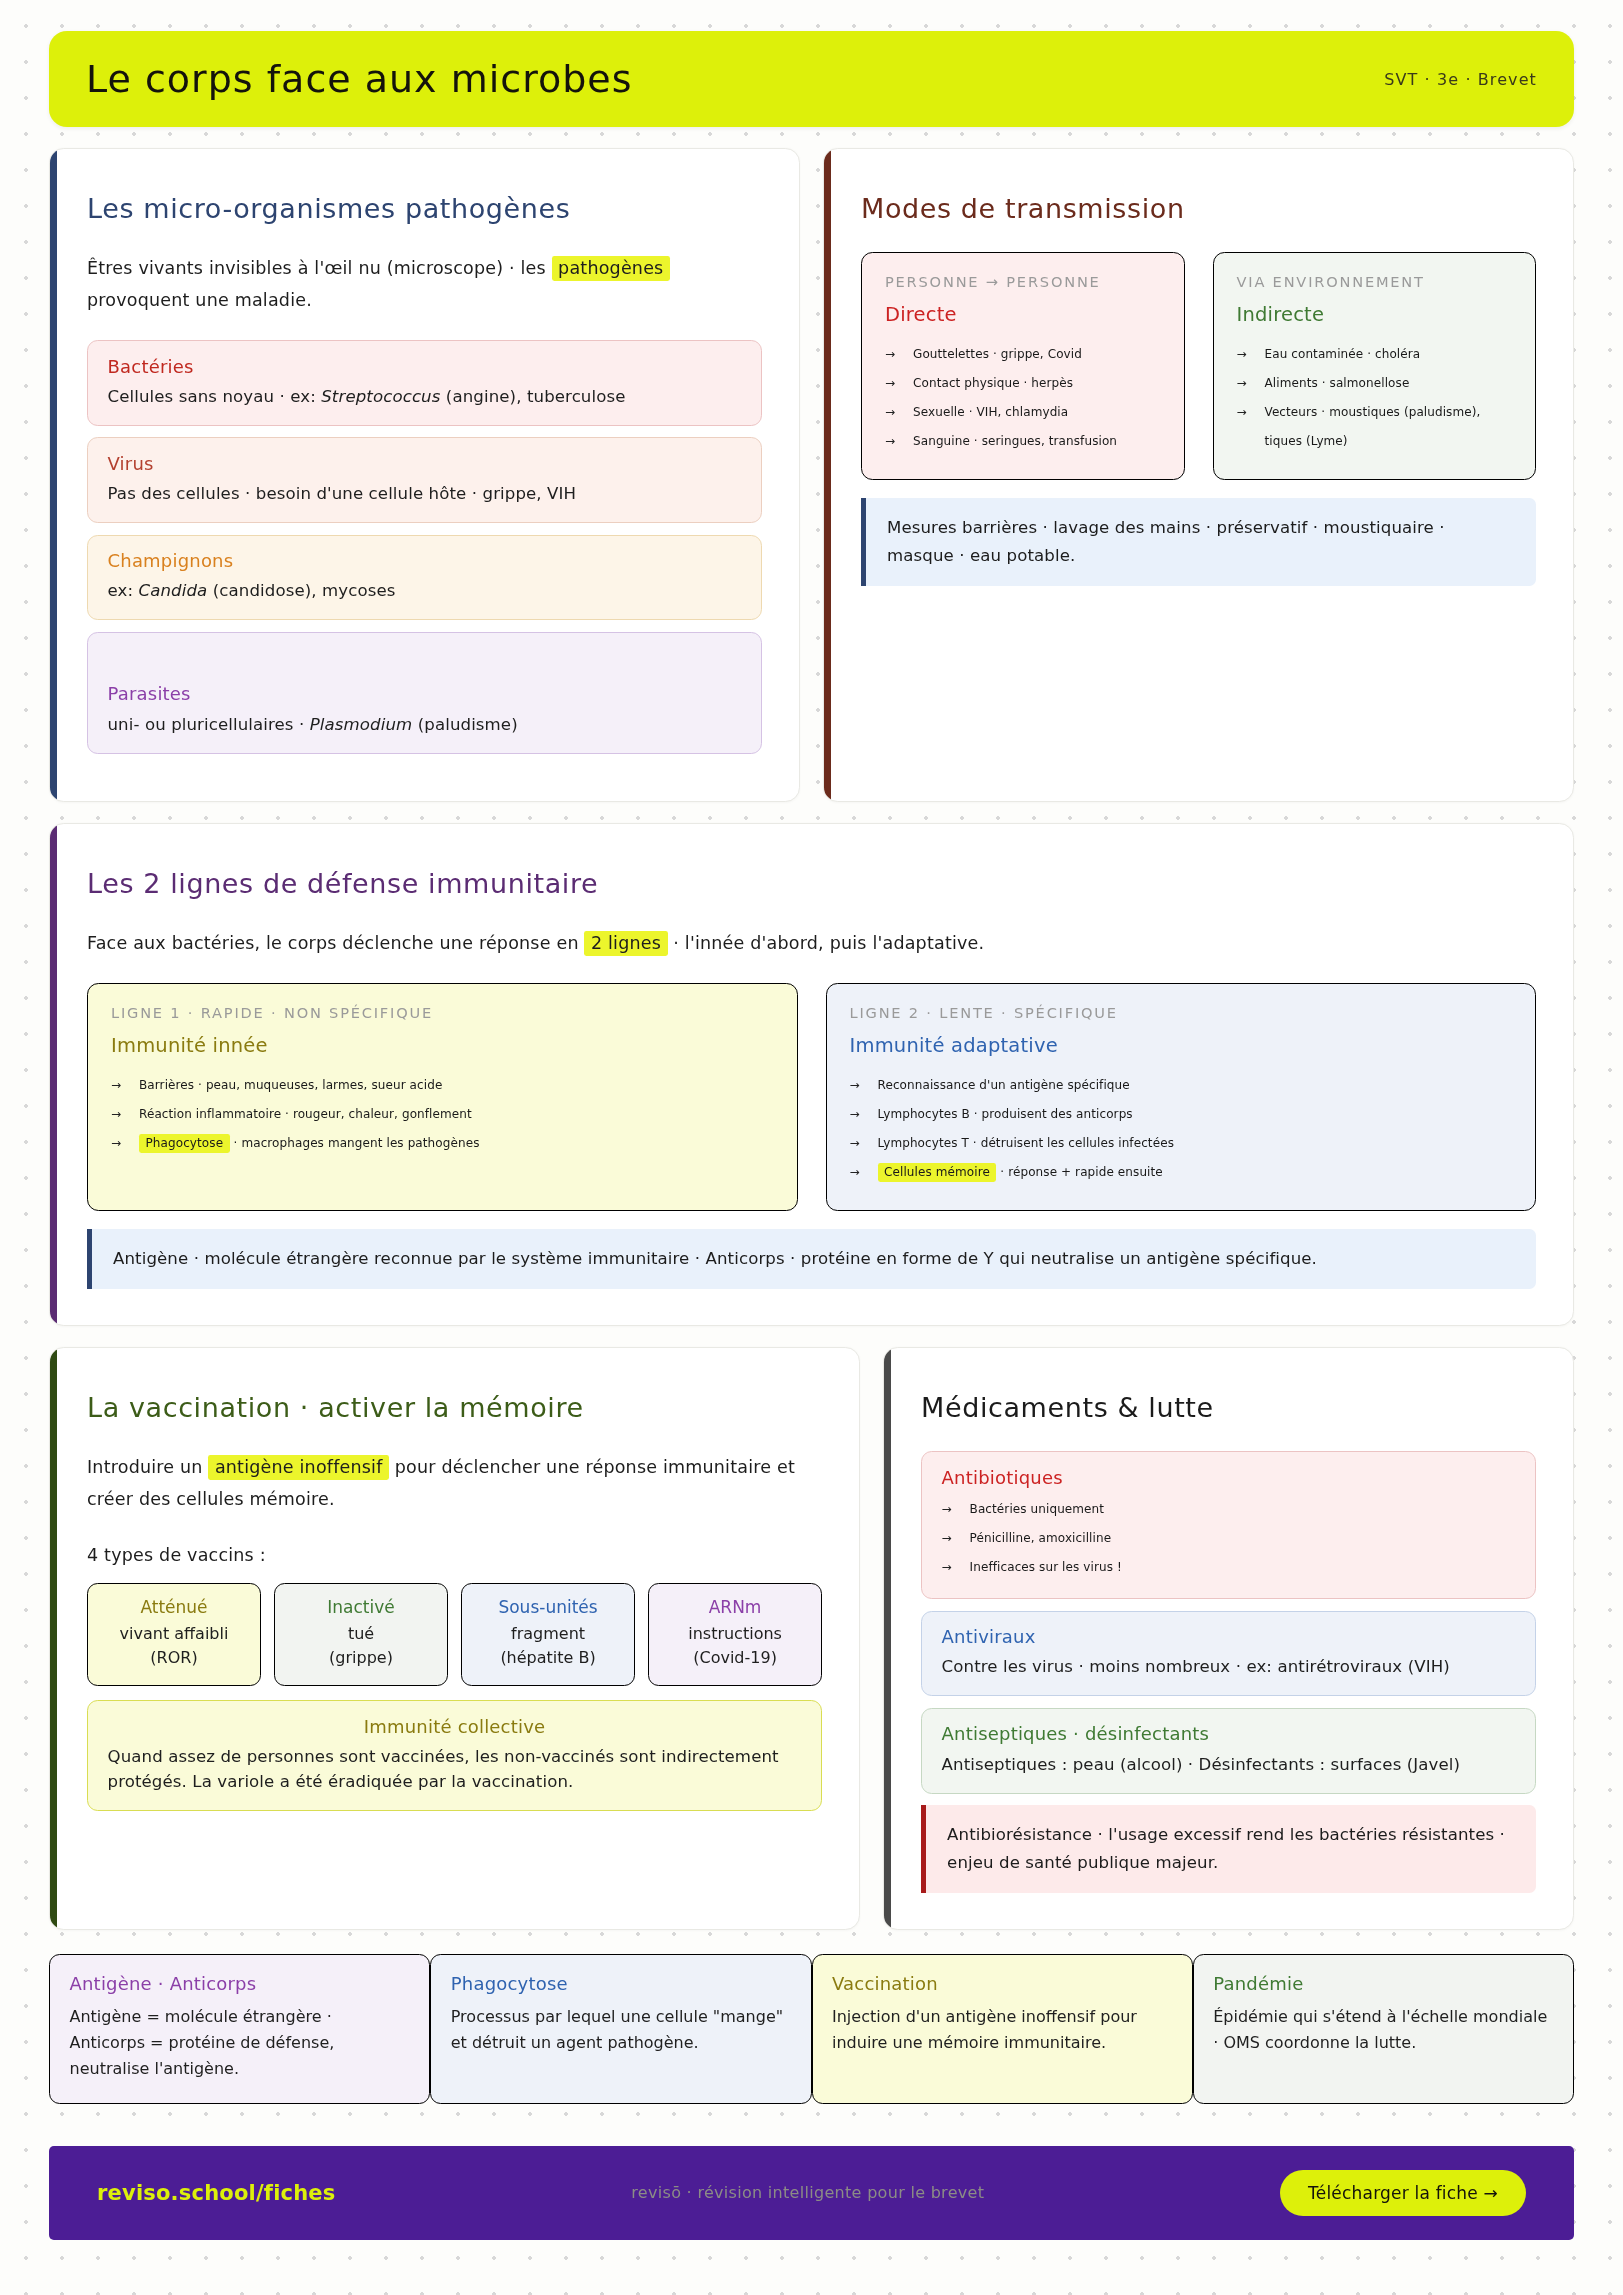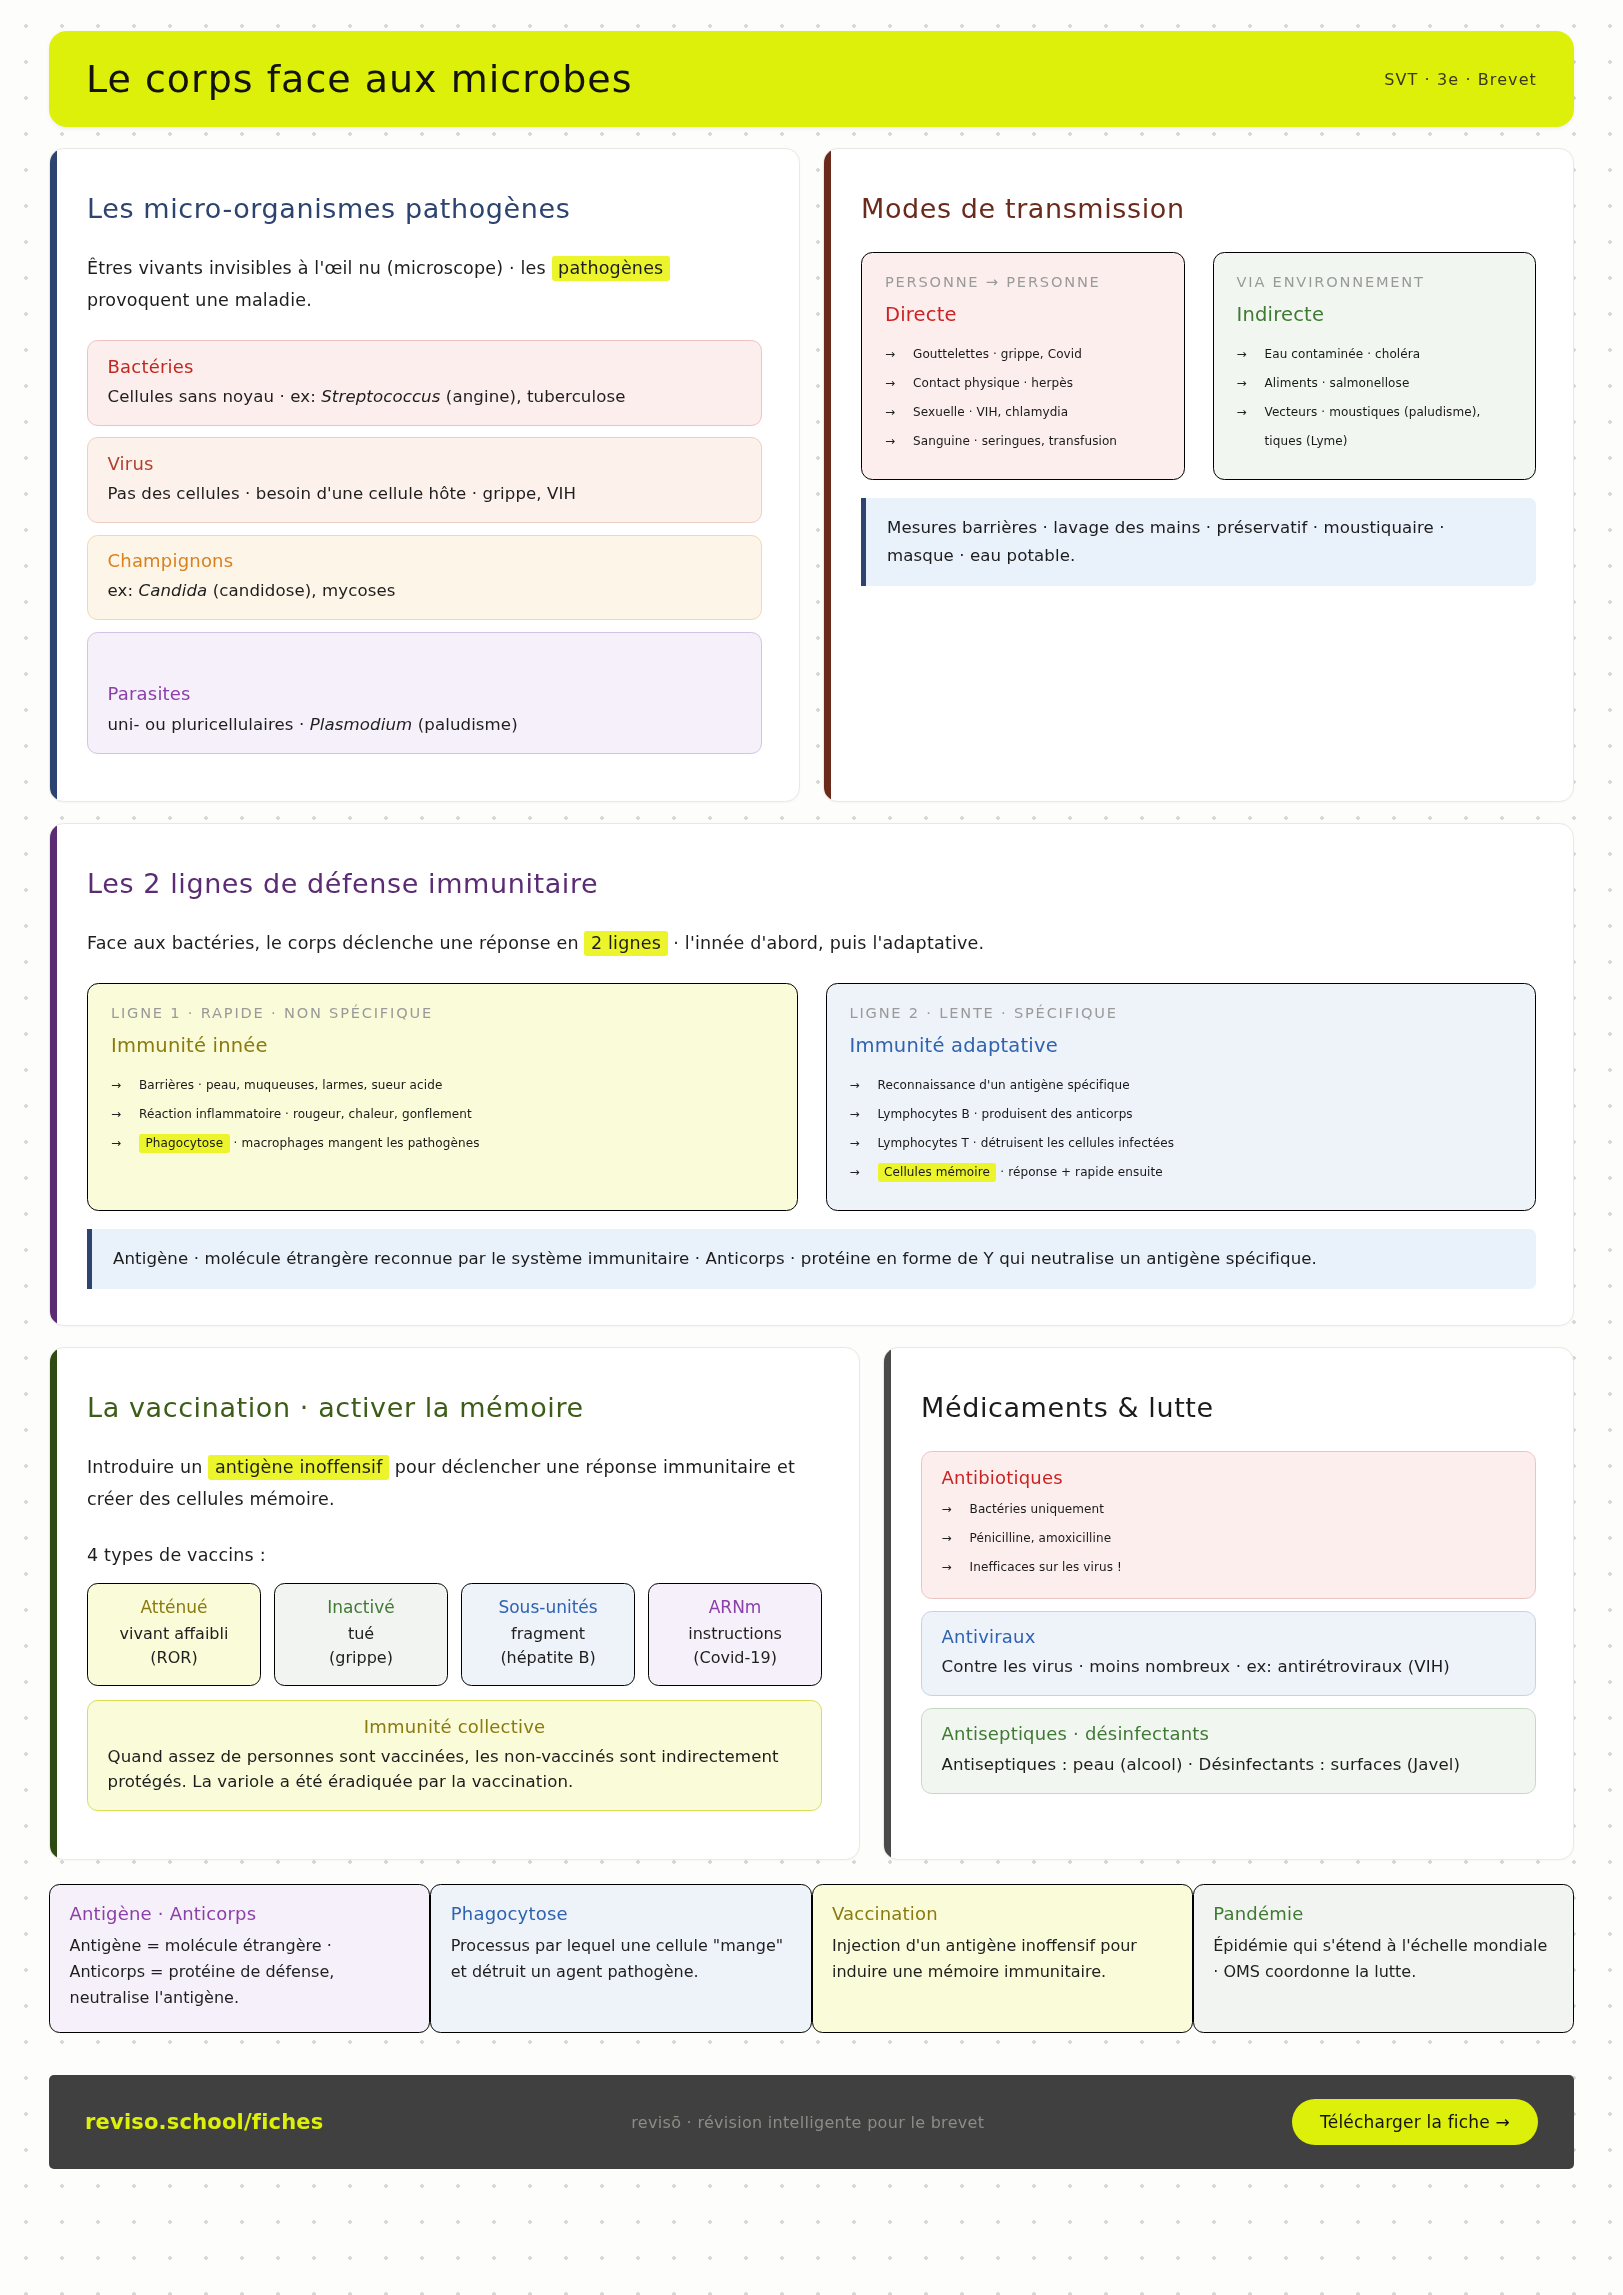--- a/index.html
+++ b/index.html
@@ -185,27 +185,27 @@
     border: 1.2px solid;
     padding: 18px 19.5px 21px 19.5px;
     min-height: 122px;
   }
   .gcard .gt { font-size: 18px; margin-bottom: 9.7px; letter-spacing:0.2px; }
   .gcard .gd { font-size: 16px; line-height: 26px; color: #1f1f1f; }
 
   
   .footer {
     margin: 42px 0 0 0;
-    background: #404040;
+    background: #4c1d95;
     border-radius: 4.9px;
     height: 94px;
     display: flex;
     align-items: center;
     justify-content: space-between;
-    padding: 0 36px;
+    padding: 0 48px;
   }
   .footer .brand { color: #ddf00a; font-size: 21px; font-weight: bold; letter-spacing:0.2px; }
   .footer .tag { color: #8c8c86; font-size: 16px; letter-spacing:0.3px; }
   .footer .btn {
     background: #ddf00a;
     color: #14130b;
     font-size: 17px;
     padding: 13px 28px;
     border-radius: 23px;
     letter-spacing: 0.2px;
@@ -378,20 +378,21 @@
         <div class="ibox sky">
           <div class="t" id="h-av" style="color: rgb(47, 99, 176);">Antiviraux</div>
           <div class="d">Contre les virus · moins nombreux · ex: antirétroviraux (VIH)</div>
         </div>
 
         <div class="ibox mint">
           <div class="t" id="h-as" style="color: rgb(63, 122, 51);">Antiseptiques · désinfectants</div>
           <div class="d">Antiseptiques : peau (alcool) · Désinfectants : surfaces (Javel)</div>
         </div>
 
+        <div class="callout" style="background:#fdeaea;border-left-color:#a81b1b;margin-top:11.4px;">Antibiorésistance · l'usage excessif rend les bactéries résistantes · enjeu de santé publique majeur.</div>
       </div>
     </div>
   </div>
 
   <div class="gloss" id="gloss-row">
       <div class="gcard lilac">
         <div class="gt" style="color: rgb(139, 63, 168);">Antigène · Anticorps</div>
         <div class="gd">Antigène = molécule étrangère · Anticorps = protéine de défense, neutralise l'antigène.</div>
       </div>
       <div class="gcard sky">

